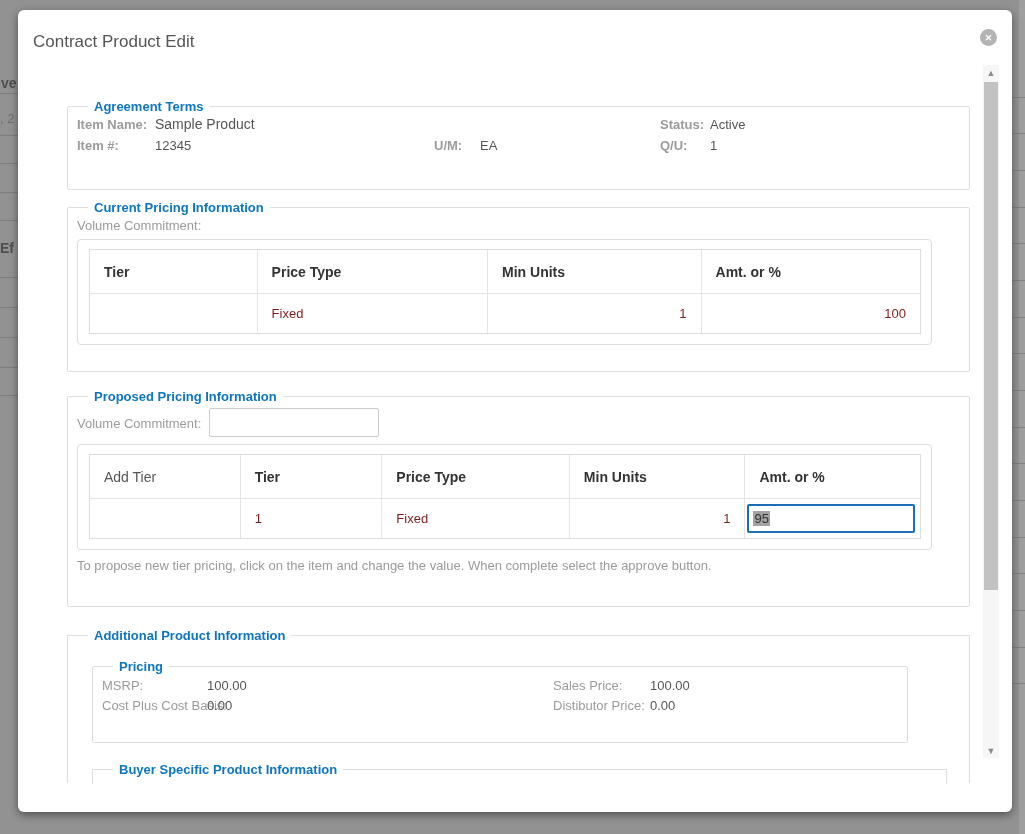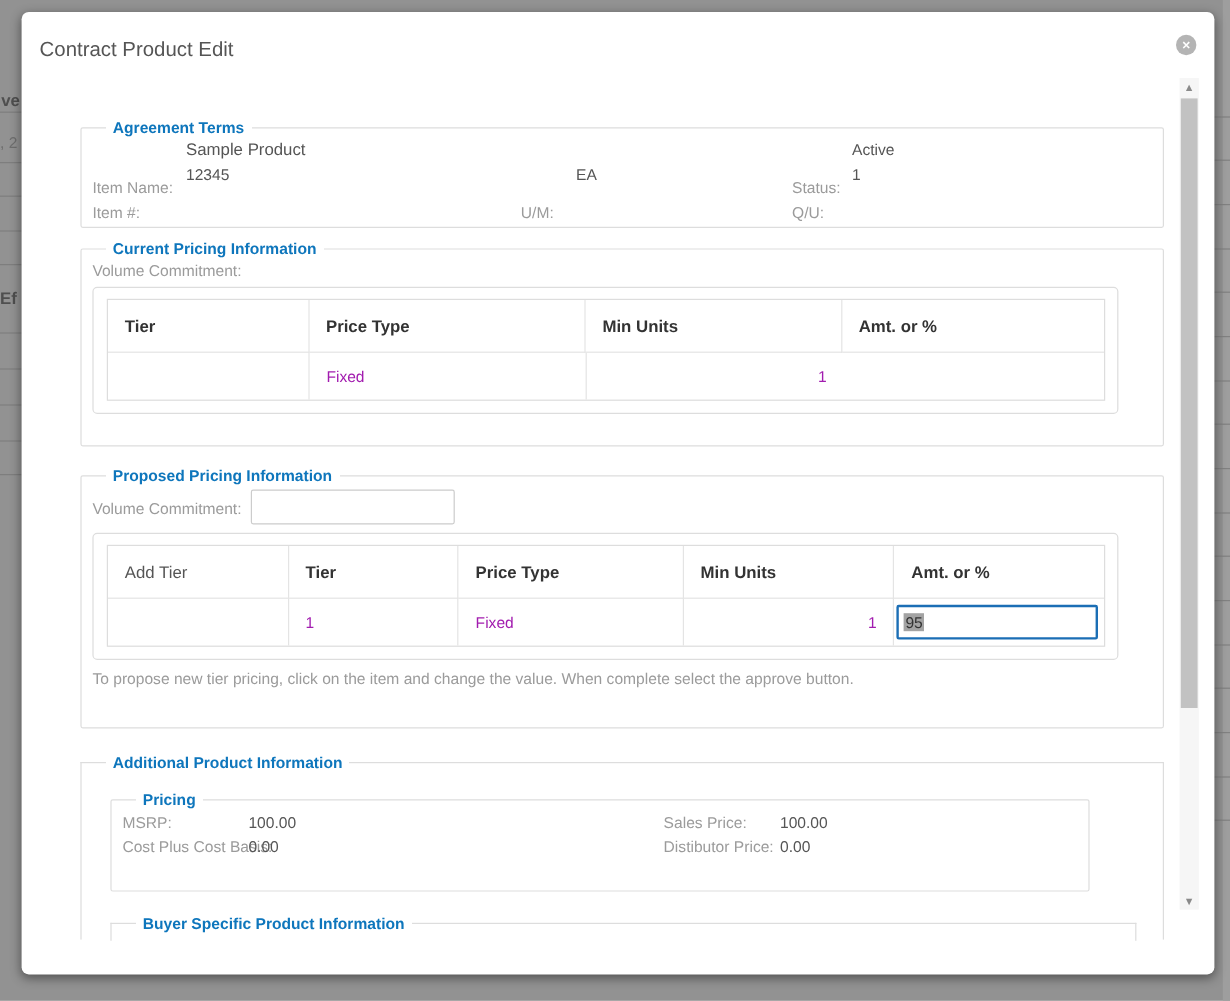--- a/index.html
+++ b/index.html
@@ -33,39 +33,39 @@
   fieldset {
     position:absolute; border:1px solid #ddd; margin:15px; padding:0; border-radius:2px;
     background:transparent;
   }
   fieldset.cut { border-bottom:none; border-radius:0; }
   legend {
     color:#0e76bc; font-weight:bold; font-size:13px;
     margin-left:20px; padding:0 6px;
   }
   .lbl { position:absolute; color:#9b9b9b; font-size:13px; white-space:nowrap; }
-  .lbl.b { font-weight:normal;margin-top:32px; }
+  .lbl.b { font-weight:bold; }
   .val { position:absolute; color:#555; font-size:13px; white-space:nowrap; }
 
   
   .panel {
     position:absolute; border:1px solid #ddd; border-radius:4px; background:#fff;
   }
   .grid { position:absolute; border:1px solid #ddd; display:flex; flex-direction:column; background:#fff; }
   .grid .tr { display:flex; }
   .grid .tr.head { height:44px;text-align:center; }
   .grid .tr.body { height:39px; }
   .grid .td {
     border-right:1px solid #e4e4e4; border-bottom:1px solid #e4e4e4;
     display:flex; align-items:center; padding:0 14px; overflow:hidden;
   }
   .grid .td:last-child { border-right:none; }
   .grid .tr.body .td { border-bottom:none; }
   .grid .th-txt { font-size:14px; font-weight:bold; color:#333; }
-  .grid .cell-txt { font-size:13px; color:#a21caf; }
+  .grid .cell-txt { font-size:13px; color:#7f1d1d; }
   .grid .td.num { justify-content:flex-end; }
 
   .text-input {
     position:absolute; border:1px solid #ccc; border-radius:2px; background:#fff;
     font-size:13px; color:#555; padding:0 6px; outline:none;
   }
   .amt-input {
     border:2px solid #1b6eb5; border-radius:2px; background:#fff;
     width:168px; height:29px; display:flex; align-items:center; padding:0 4px;
   }
@@ -171,20 +171,23 @@
     <div class="tr body">
       <div class="td" style="width:168px;">
           <span class="cell-txt"></span>
         </div>
       <div class="td" style="width:231px;">
           <span class="cell-txt">Fixed</span>
         </div>
       <div class="td num" style="width:214px;">
           <span class="cell-txt">1</span>
         </div>
+      <div class="td num" style="width:219px;">
+          <span class="cell-txt">100</span>
+        </div>
     </div>
   </div>
 
   <fieldset style="left:34px; top:364px; width:903px; height:218px;">
     <legend>Proposed Pricing Information</legend>
   </fieldset>
   <div class="lbl" style="left:59px; top:406px;">Volume Commitment:</div>
   <input class="text-input" style="left: 191px; top: 398px; width: 170px; height: 29px;" value="">
   <div class="panel" style="left:59px; top:434px; width:855px; height:106px;"></div>
   <div class="grid" style="left:71px; top:444px; width:832px;">

